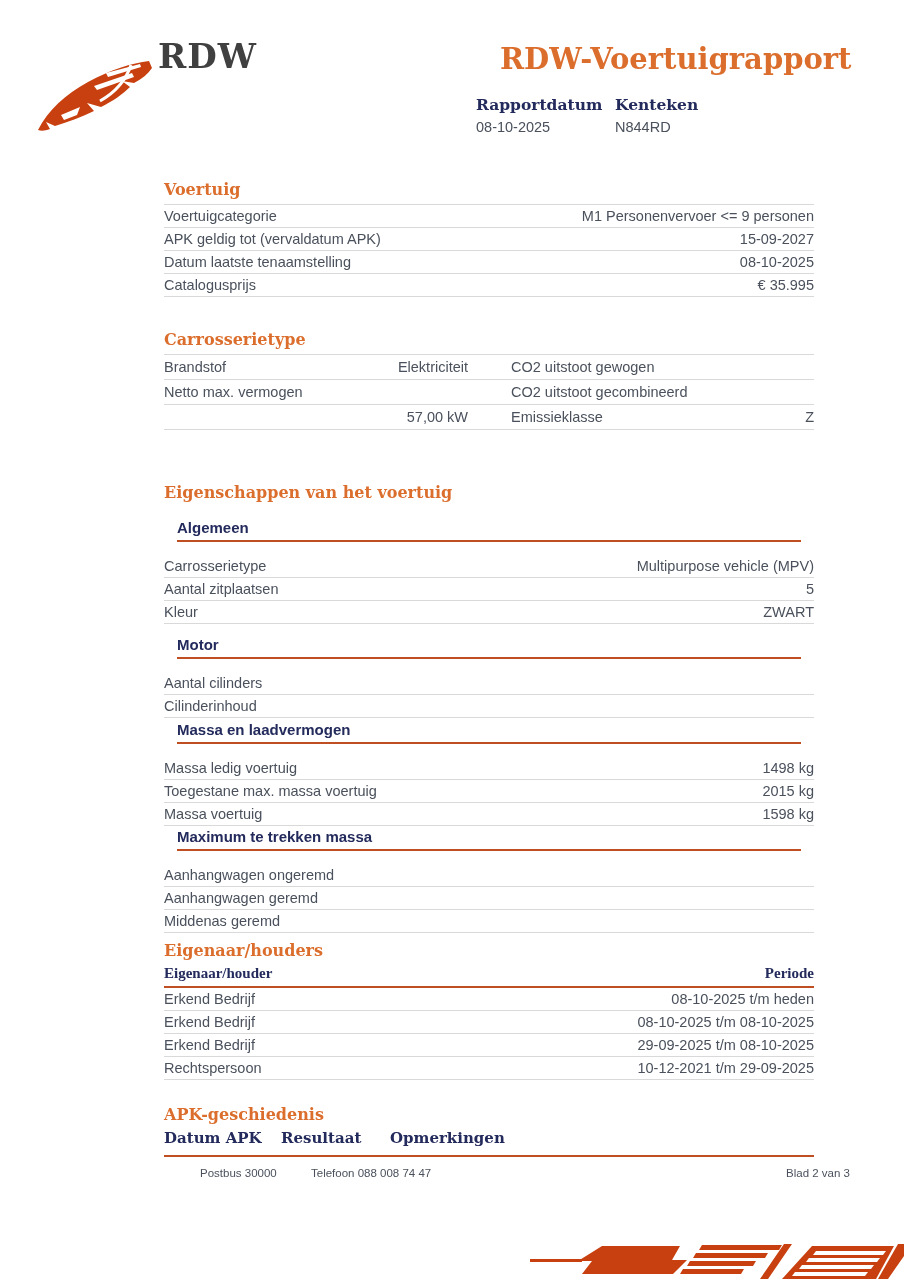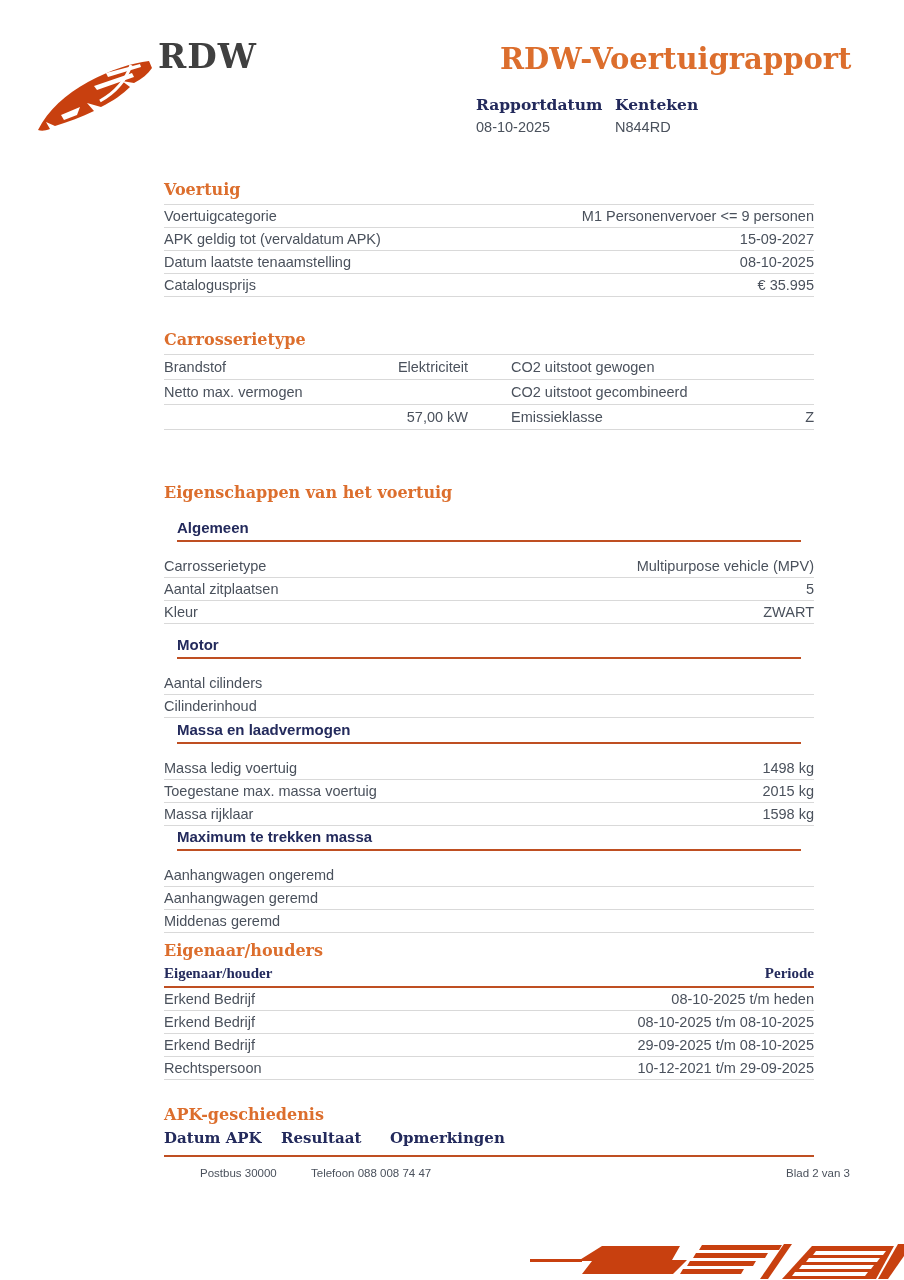--- a/index.html
+++ b/index.html
@@ -185,21 +185,21 @@
     <div class="tbl tbl-sub">
       <div class="row">
           <span class="lbl">Massa ledig voertuig</span>
           <span class="val">1498 kg</span>
         </div>
       <div class="row">
           <span class="lbl">Toegestane max. massa voertuig</span>
           <span class="val">2015 kg</span>
         </div>
       <div class="row">
-          <span class="lbl">Massa rijklaar</span>
+          <span class="lbl">Massa voertuig</span>
           <span class="val">1598 kg</span>
         </div>
     </div>
   </section>
 
   <section class="sec" style="top:815px">
     <h3 class="sub-h">Maximum te trekken massa</h3>
     <div class="tbl tbl-sub">
       <div class="row">
           <span class="lbl">Aanhangwagen ongeremd</span>

